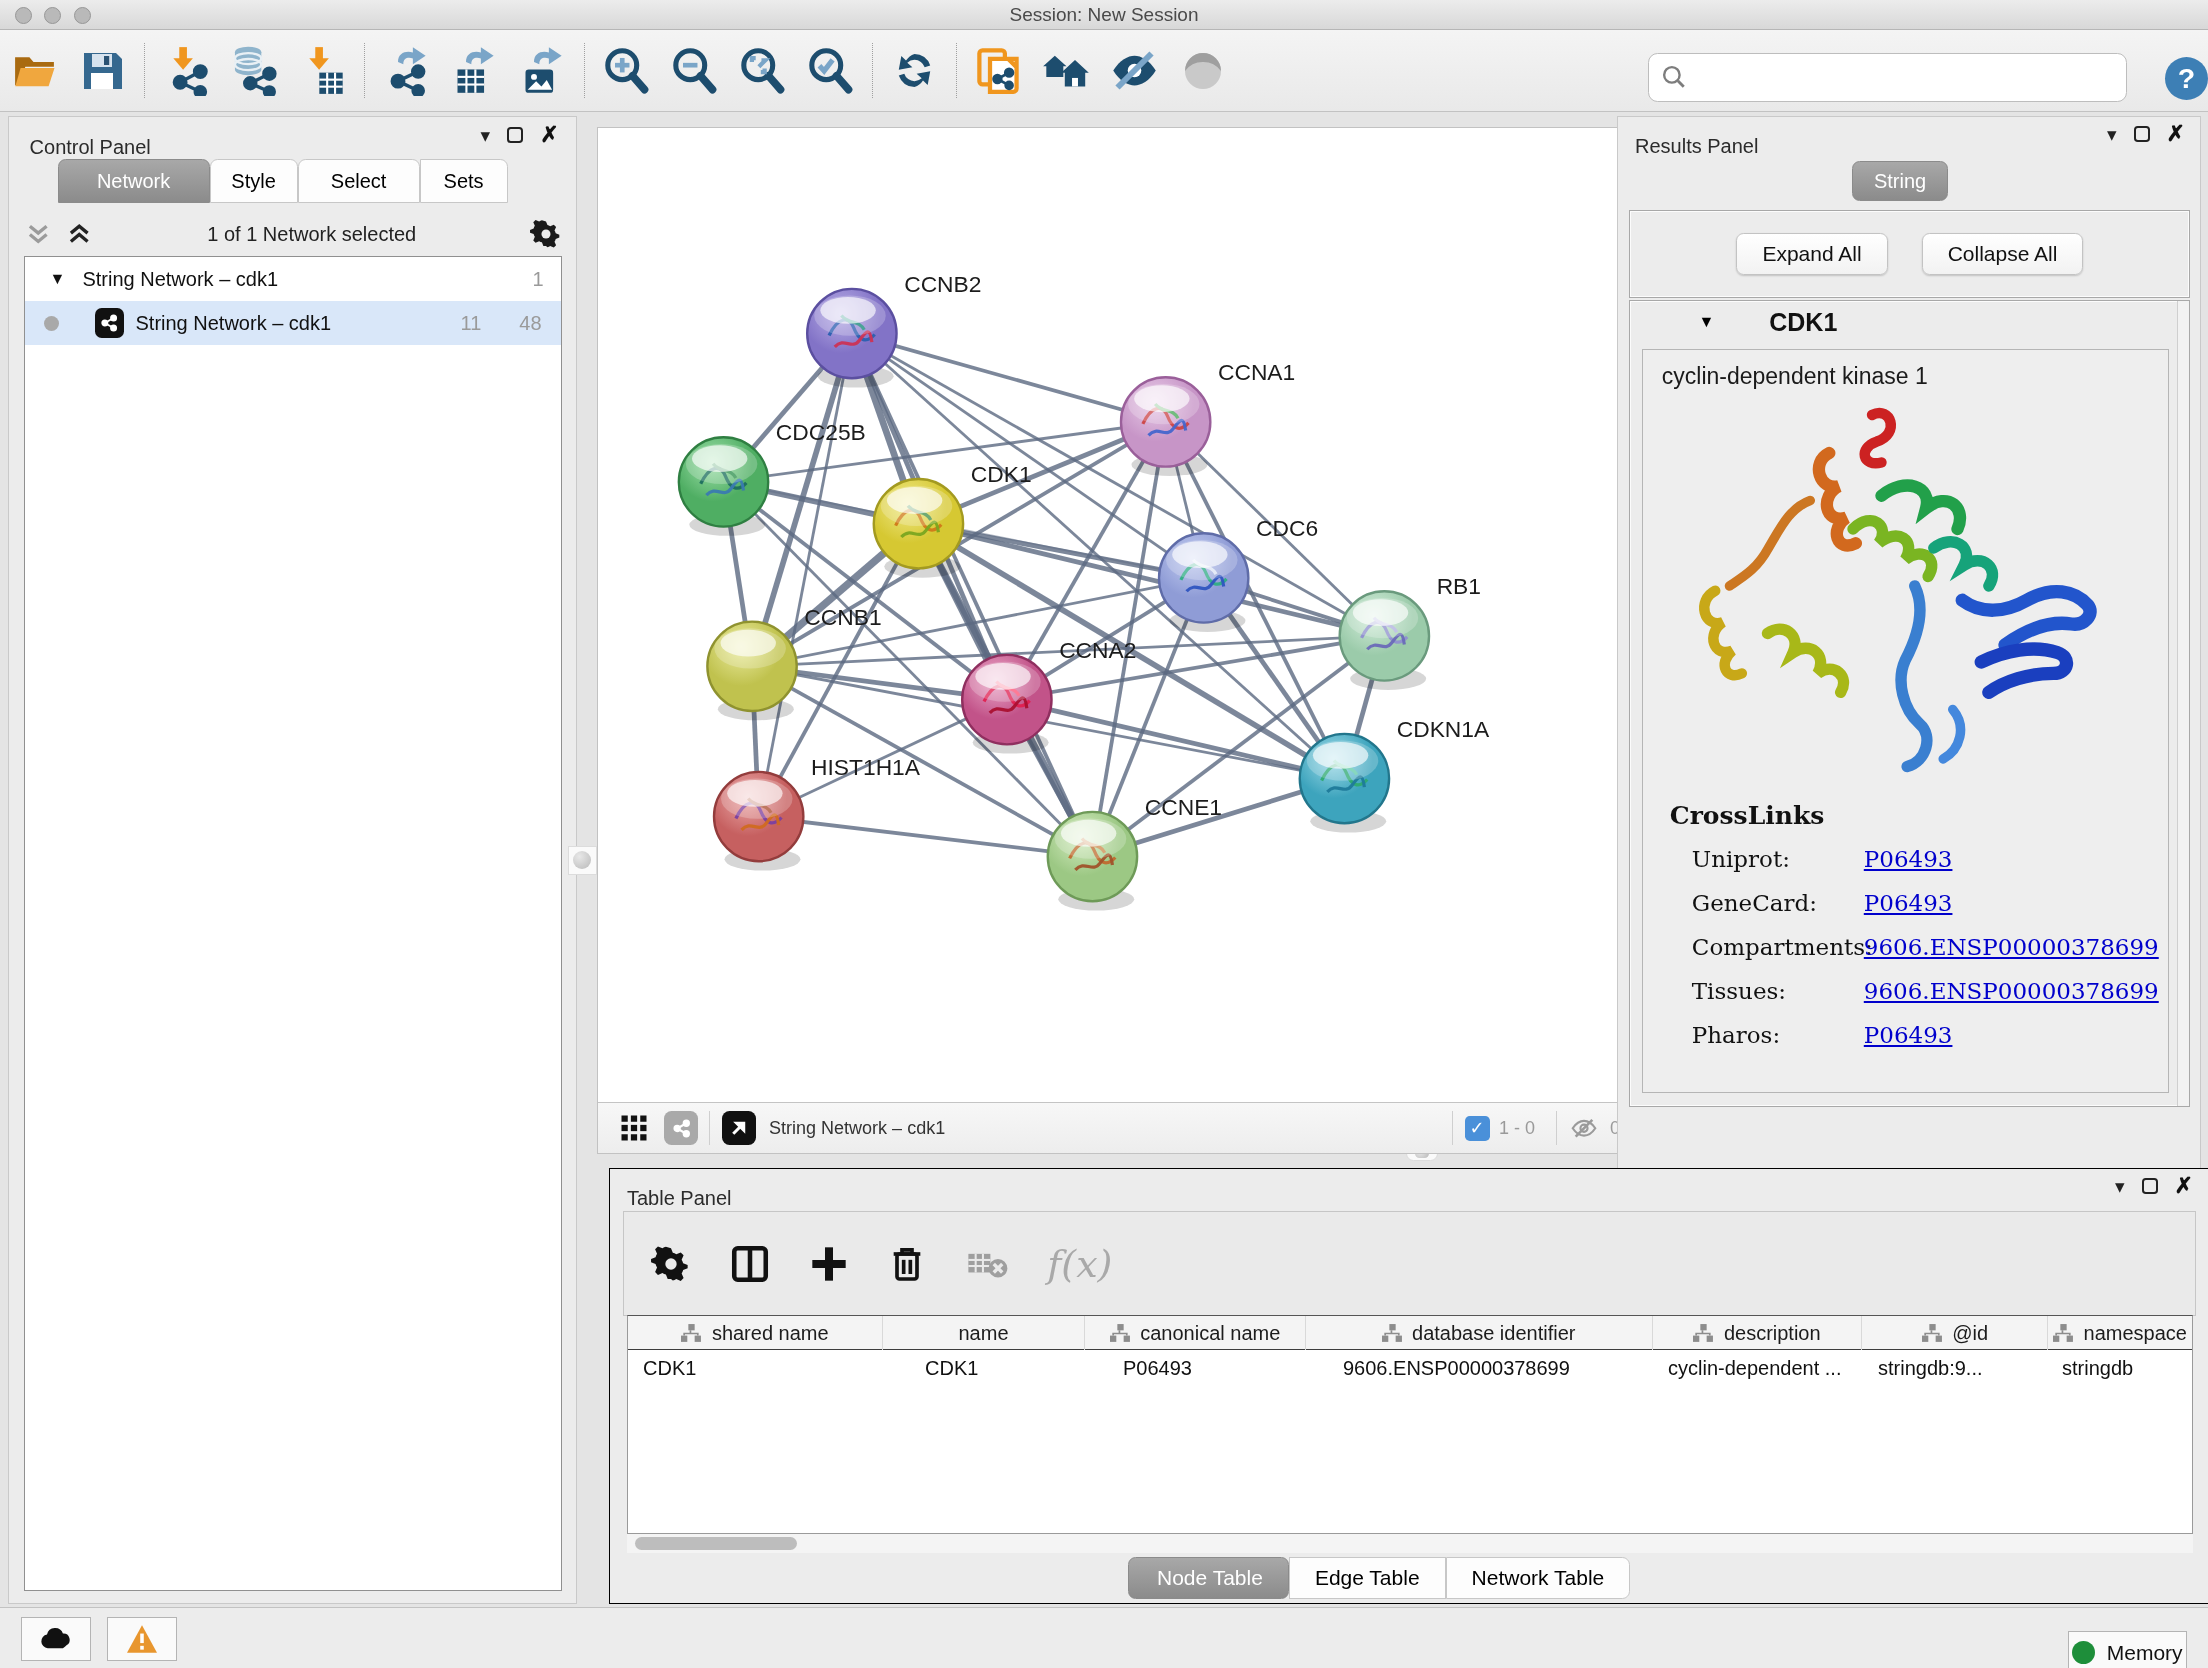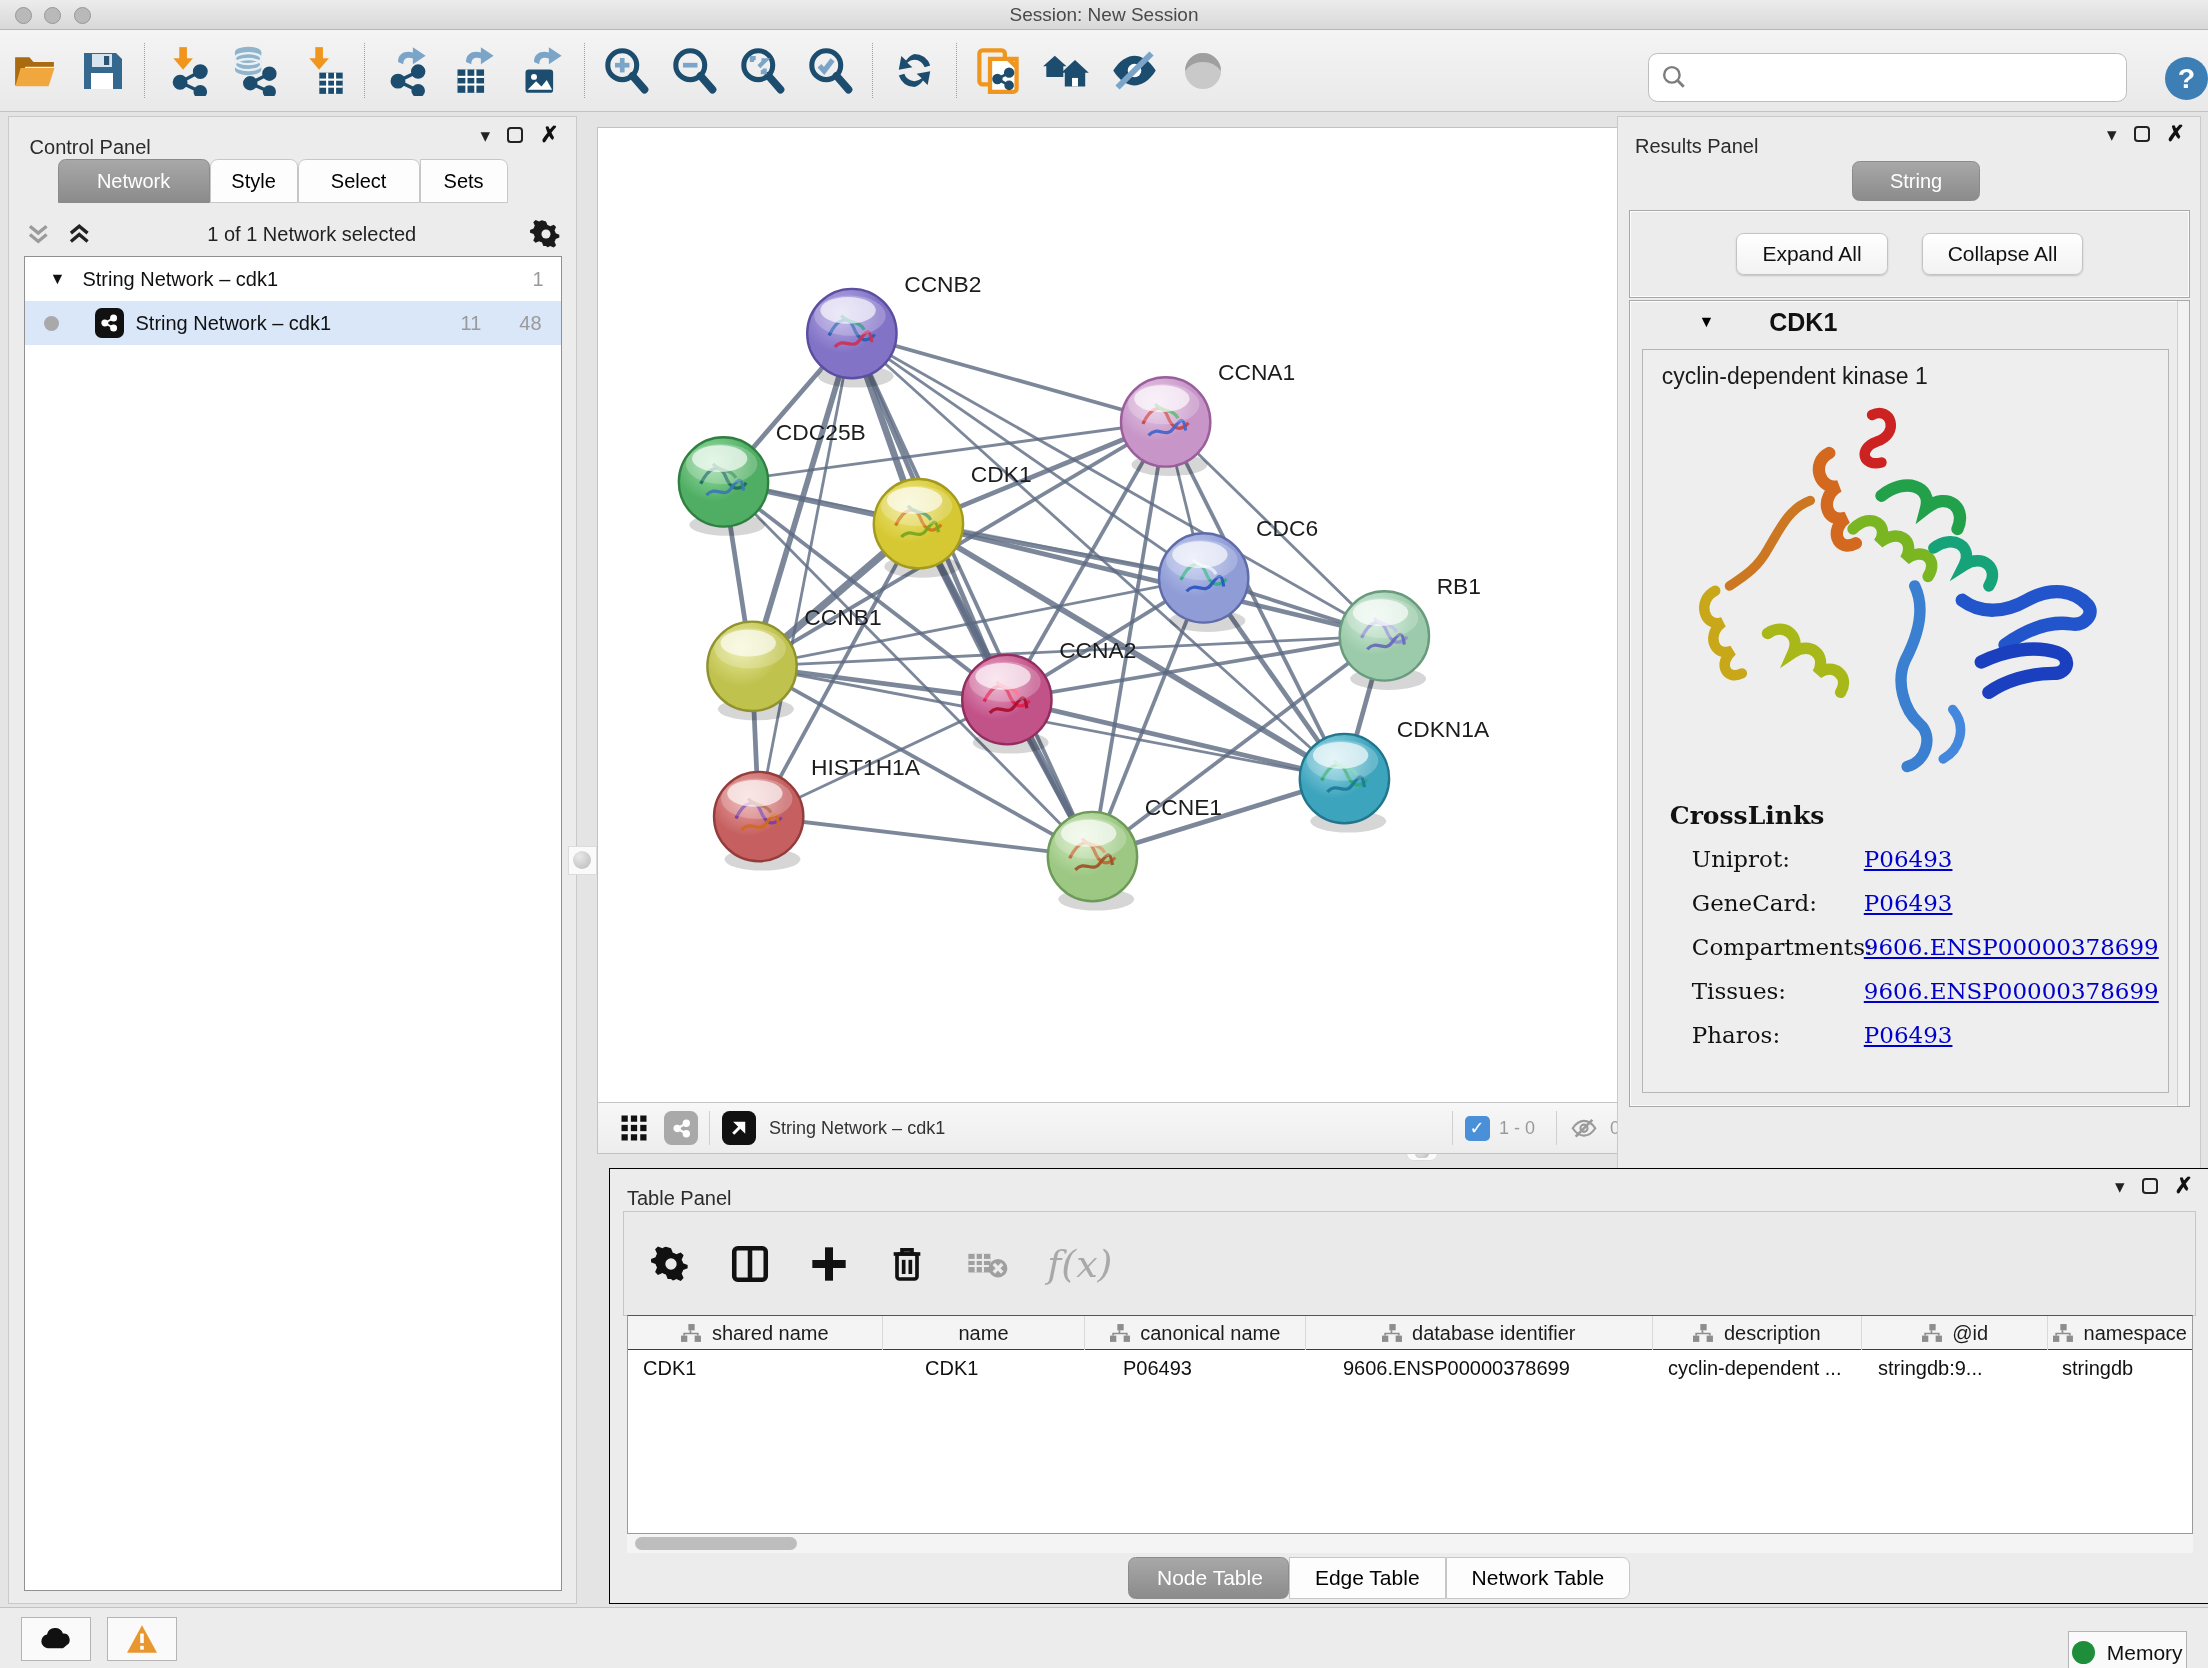--- a/index.html
+++ b/index.html
@@ -63,21 +63,21 @@
   .blacksq { width:34px; height:34px; background:#111; border-radius:7.6px; display:flex; align-items:center; justify-content:center; }
 
   
   .split-handle { position:absolute; width:28.5px; height:28.5px; background:#fafafa; border:1px solid #dcdcdc;
     display:flex; align-items:center; justify-content:center; }
   .split-handle i { width:18px; height:18px; border-radius:50%; background:radial-gradient(circle at 35% 30%,#e8e8e8,#b9b9b9); display:block; }
 
   
   .results-panel { position:absolute; left:1617px; top:116px; width:584px; height:1488px; background:#ececec; border:1px solid #c9c9c9; }
   .rp-header { height:34px; display:flex; align-items:center; justify-content:space-between; padding:0 15px 0 17px; }
-  .rp-tab { position:absolute; left:234px; top:44px; width:128px; height:40px; }
+  .rp-tab { position:absolute; left:234px; top:44px; width:96px; height:40px; }
   .rp-groupbox { position:absolute; left:11.4px; top:93px; width:561px; height:88px; border:1px solid #a8a8a8; background:#ececec; box-shadow:inset 0 0 0 1px #fcfcfc; display:flex; align-items:center; justify-content:center; gap:34px; }
   .rp-btn { height:42px; padding:0 25px; background:linear-gradient(#ffffff,#f2f2f2); border:1px solid #c3c3c3; border-radius:7.6px; font-size:21px; color:#111; display:flex; align-items:center; box-shadow:0 1px 1.9px rgba(0,0,0,.18); }
   .rp-resultbox { position:absolute; left:11.4px; top:183px; width:561px; height:807px; border:1px solid #a8a8a8; box-shadow:inset 0 0 0 1px #fcfcfc; }
   .rp-generow { height:42px; display:flex; align-items:center; }
   .rp-gene { font-size:25px; font-weight:bold; color:#111; }
   .rp-innerbox { position:absolute; left:11.4px; top:48px; width:527px; height:744px; border:1px solid #b5b5b5; background:#eeeeee; overflow:hidden; }
   .rp-desc { font-size:23px; color:#1a1a1a; padding:13.3px 0 0 19px; }
   .rp-crosslinks { font-family:"DejaVu Serif", serif; }
   .rp-cl-title { font-size:25px; font-weight:bold; color:#111; padding:5.7px 0 7.6px 27px; }
   .cl-row { display:flex; font-size:23px; height:44px; align-items:center; }

